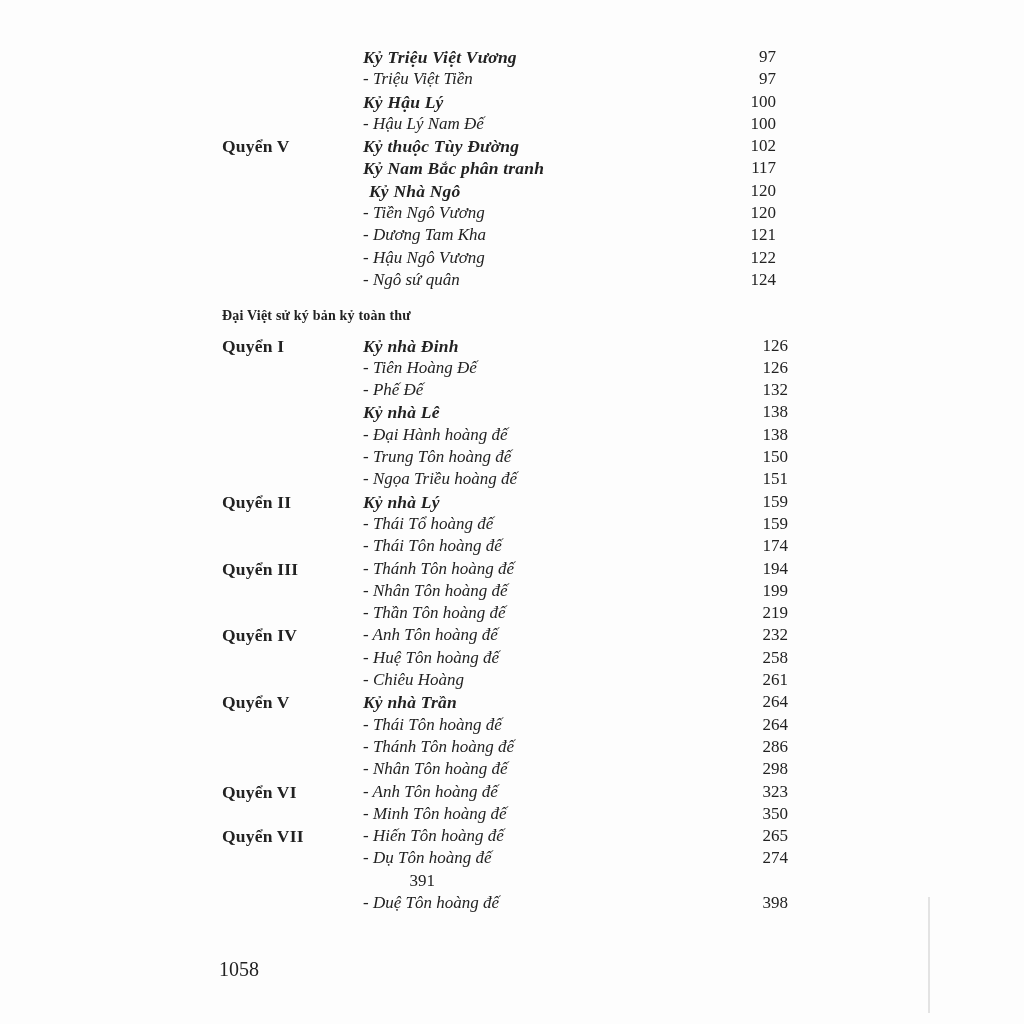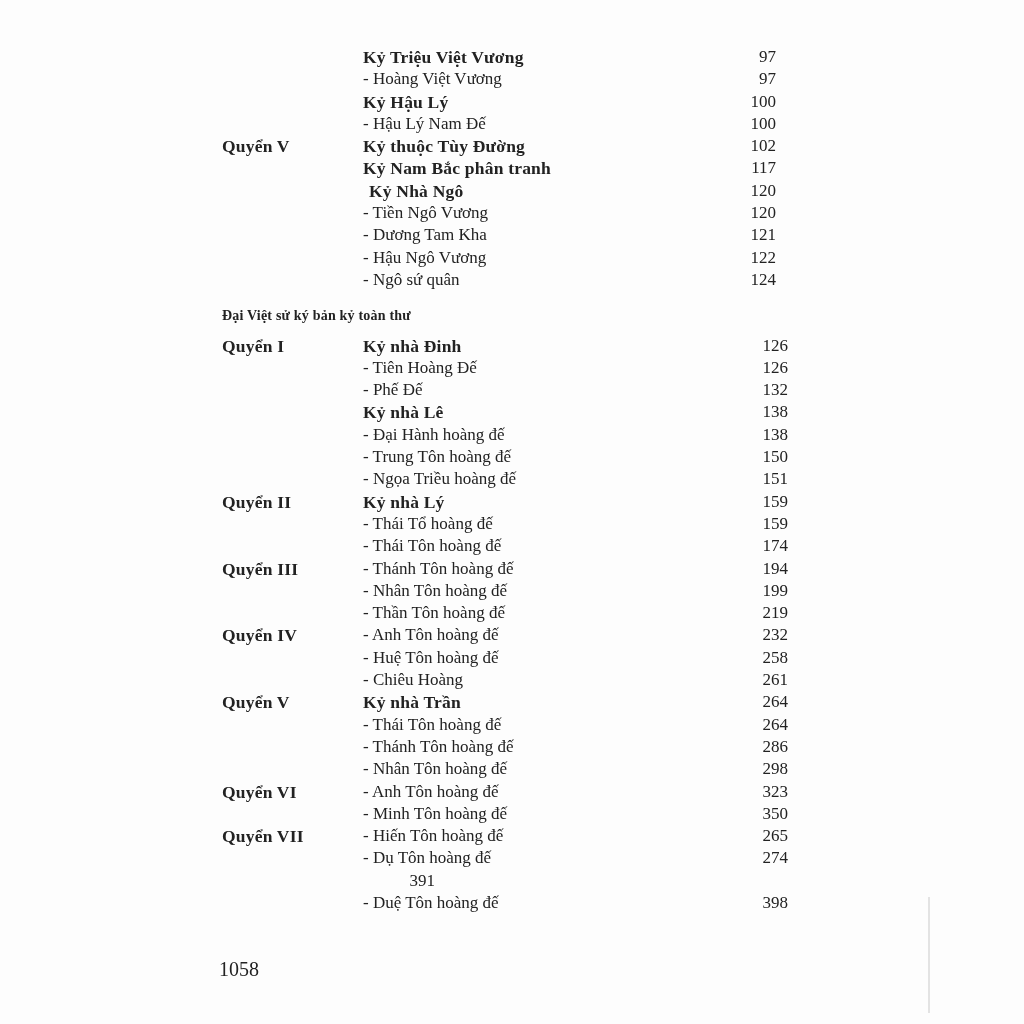--- a/index.html
+++ b/index.html
@@ -40,20 +40,21 @@
   .col-volume {
     flex: 0 0 141px;
     font-weight: 700;
     font-size: 17.5px;
     letter-spacing: 0.2px;
     font-family: Liberation Serif, serif;
   }
   .col-title {
     flex: 1 1 auto;
     white-space: nowrap;
+    font-style: italic;
   }
   .toc-row.bold .col-title {
     font-weight: 700;
     font-size: 17.5px;
     letter-spacing: 0.2px;
   }
   .toc-row.indent .col-title {
     padding-left: 6px;
   }
   .col-page {
@@ -87,21 +88,21 @@
 
 <main class="toc">
     <section class="toc-section sec-1">
       <div class="toc-row bold">
         <span class="col-volume"></span>
         <span class="col-title">Kỷ Triệu Việt Vương</span>
         <span class="col-page">97</span>
       </div>
       <div class="toc-row">
         <span class="col-volume"></span>
-        <span class="col-title">- Hoàng Việt Vương</span>
+        <span class="col-title">- Triệu Việt Tiền</span>
         <span class="col-page">97</span>
       </div>
       <div class="toc-row bold">
         <span class="col-volume"></span>
         <span class="col-title">Kỷ Hậu Lý</span>
         <span class="col-page">100</span>
       </div>
       <div class="toc-row">
         <span class="col-volume"></span>
         <span class="col-title">- Hậu Lý Nam Đế</span>

